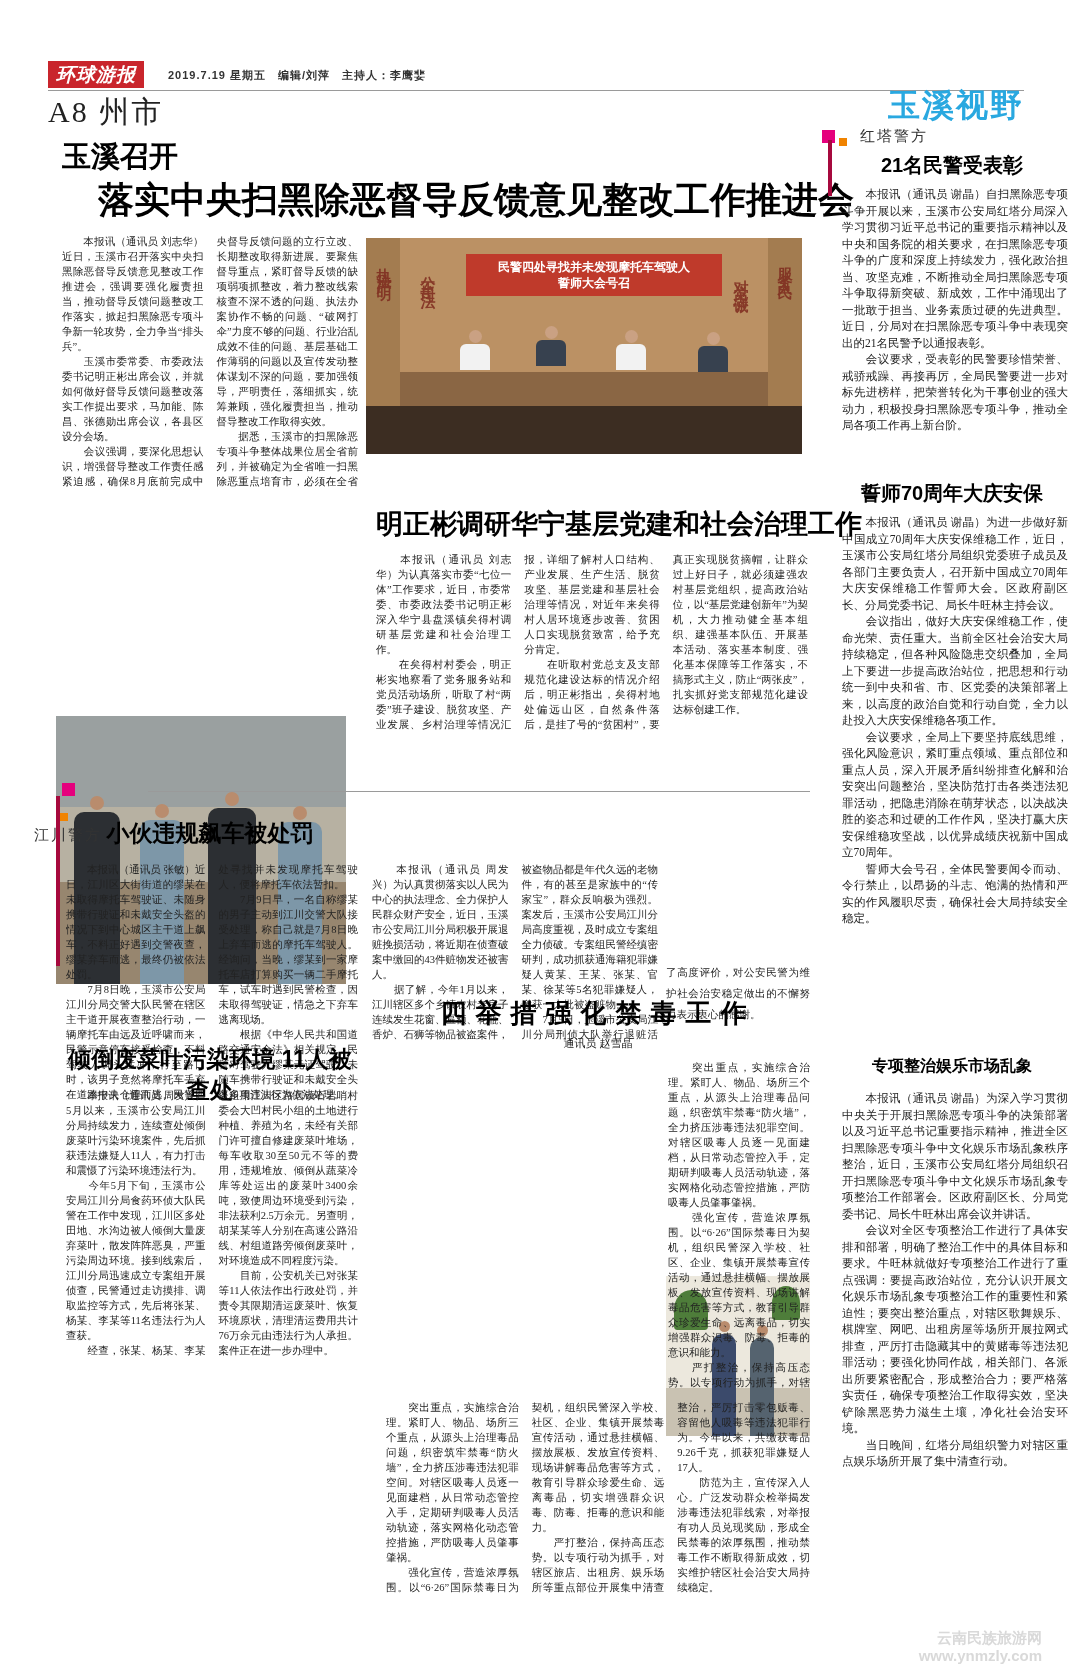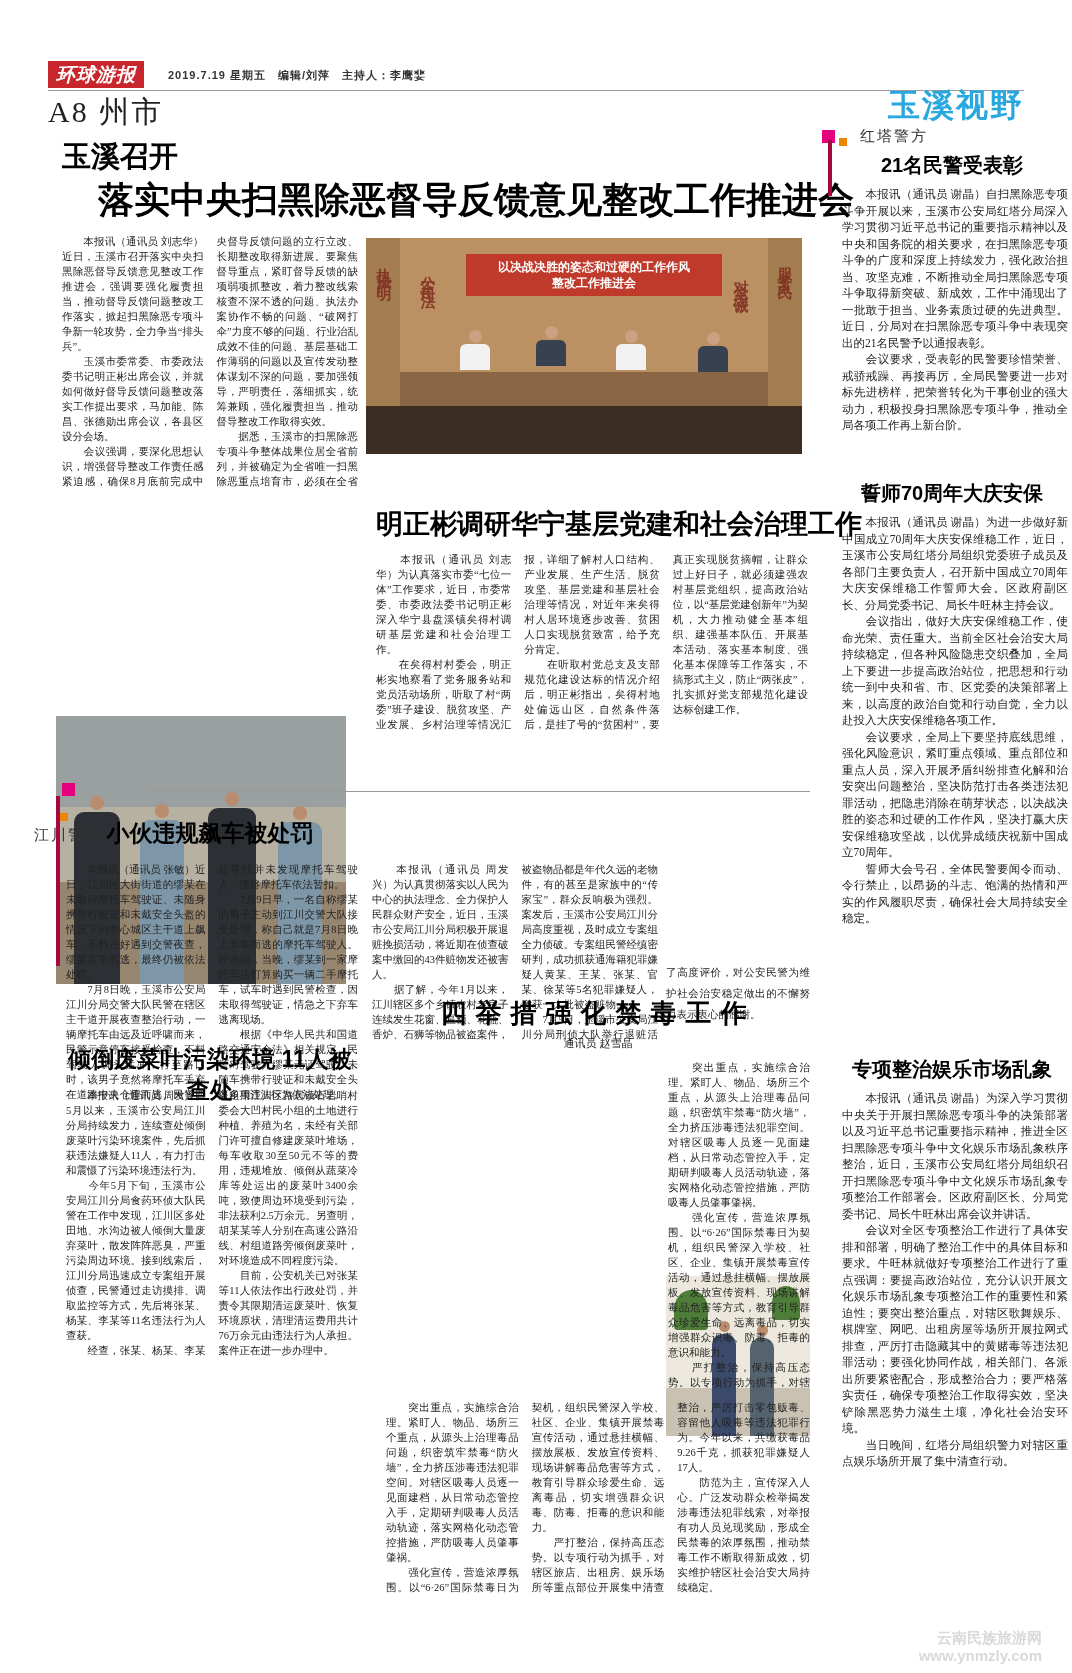--- a/index.html
+++ b/index.html
@@ -81,22 +81,22 @@
 　　据悉，玉溪市的扫黑除恶专项斗争整体战果位居全省前列，并被确定为全省唯一扫黑除恶重点培育市，必须在全省率先实现扫黑除恶专项斗争三年为期目标任务。此次根据中央督导组反馈意见、对照省委省政府整改方案，玉溪主动梳理认领了37项问题，制定整改方案，提出具体整改措施。全市各级各部门要在前一阶段边督边改的基础上，树立问题导向和主责意识，始终保持高压态势，举一反三，立行立改，确保每一项整改任务都落实落细、见成效。</div>
 
   <div class="abs photo meeting" style="left:366px;top:238px;width:436px;height:216px;">
     <div class="pillar" style="left:0;"></div>
     <div class="pillar" style="right:0;"></div>
     <div class="vtext" style="left:8px;top:18px;">执法严明</div>
     <div class="vtext" style="left:52px;top:26px;">公正司法</div>
     <div class="vtext" style="right:8px;top:18px;">服务人民</div>
     <div class="vtext" style="right:52px;top:30px;">对党忠诚</div>
     <div class="banner" style="left:100px;top:16px;width:236px;">
-      <div>以决战决胜的姿态和过硬的工作作风</div>
-      <div>整改工作推进会</div>
+      <div>民警四处寻找并未发现摩托车驾驶人</div>
+      <div>誓师大会号召</div>
     </div>
     <div class="person" style="left:92px;top:92px;">
         <div class="head"></div>
         <div class="torso"></div>
       </div>
     <div class="person" style="left:168px;top:88px;">
         <div class="head"></div>
         <div class="torso dark"></div>
       </div>
     <div class="person" style="left:248px;top:92px;">
@@ -186,21 +186,21 @@
   <div class="abs h3" style="left:840px;top:152px;width:224px;font-size:20px;">21名民警受表彰</div>
   <div class="abs body-txt side-txt" style="left:842px;top:186px;width:226px;height:280px;">　　本报讯（通讯员 谢晶）自扫黑除恶专项斗争开展以来，玉溪市公安局红塔分局深入学习贯彻习近平总书记的重要指示精神以及中央和国务院的相关要求，在扫黑除恶专项斗争的广度和深度上持续发力，强化政治担当、攻坚克难，不断推动全局扫黑除恶专项斗争取得新突破、新成效，工作中涌现出了一批敢于担当、业务素质过硬的先进典型。近日，分局对在扫黑除恶专项斗争中表现突出的21名民警予以通报表彰。
 　　会议要求，受表彰的民警要珍惜荣誉、戒骄戒躁、再接再厉，全局民警要进一步对标先进榜样，把荣誉转化为干事创业的强大动力，积极投身扫黑除恶专项斗争，推动全局各项工作再上新台阶。</div>
 
   <div class="abs h3" style="left:840px;top:480px;width:224px;font-size:20px;">誓师70周年大庆安保</div>
   <div class="abs body-txt side-txt" style="left:842px;top:514px;width:226px;height:532px;">　　本报讯（通讯员 谢晶）为进一步做好新中国成立70周年大庆安保维稳工作，近日，玉溪市公安局红塔分局组织党委班子成员及各部门主要负责人，召开新中国成立70周年大庆安保维稳工作誓师大会。区政府副区长、分局党委书记、局长牛旺林主持会议。
 　　会议指出，做好大庆安保维稳工作，使命光荣、责任重大。当前全区社会治安大局持续稳定，但各种风险隐患交织叠加，全局上下要进一步提高政治站位，把思想和行动统一到中央和省、市、区党委的决策部署上来，以高度的政治自觉和行动自觉，全力以赴投入大庆安保维稳各项工作。
 　　会议要求，全局上下要坚持底线思维，强化风险意识，紧盯重点领域、重点部位和重点人员，深入开展矛盾纠纷排查化解和治安突出问题整治，坚决防范打击各类违法犯罪活动，把隐患消除在萌芽状态，以决战决胜的姿态和过硬的工作作风，坚决打赢大庆安保维稳攻坚战，以优异成绩庆祝新中国成立70周年。
 　　誓师大会号召，全体民警要闻令而动、令行禁止，以昂扬的斗志、饱满的热情和严实的作风履职尽责，确保社会大局持续安全稳定。</div>
 
-  <div class="abs h3" style="left:840px;top:1056px;width:224px;font-size:20px;">专项整治娱乐市场乱象</div>
+  <div class="abs h3" style="left:840px;top:1056px;width:224px;font-size:16px;">专项整治娱乐市场乱象</div>
   <div class="abs body-txt side-txt" style="left:842px;top:1090px;width:226px;height:528px;">　　本报讯（通讯员 谢晶）为深入学习贯彻中央关于开展扫黑除恶专项斗争的决策部署以及习近平总书记重要指示精神，推进全区扫黑除恶专项斗争中文化娱乐市场乱象秩序整治，近日，玉溪市公安局红塔分局组织召开扫黑除恶专项斗争中文化娱乐市场乱象专项整治工作部署会。区政府副区长、分局党委书记、局长牛旺林出席会议并讲话。
 　　会议对全区专项整治工作进行了具体安排和部署，明确了整治工作中的具体目标和要求。牛旺林就做好专项整治工作进行了重点强调：要提高政治站位，充分认识开展文化娱乐市场乱象专项整治工作的重要性和紧迫性；要突出整治重点，对辖区歌舞娱乐、棋牌室、网吧、出租房屋等场所开展拉网式排查，严厉打击隐藏其中的黄赌毒等违法犯罪活动；要强化协同作战，相关部门、各派出所要紧密配合，形成整治合力；要严格落实责任，确保专项整治工作取得实效，坚决铲除黑恶势力滋生土壤，净化社会治安环境。
 　　当日晚间，红塔分局组织警力对辖区重点娱乐场所开展了集中清查行动。</div>
 
   <div class="abs wm" style="right:30px;bottom:8px;">
     <div>云南民族旅游网</div>
     <div>www.ynmzly.com</div>
   </div>
 
 </div>

